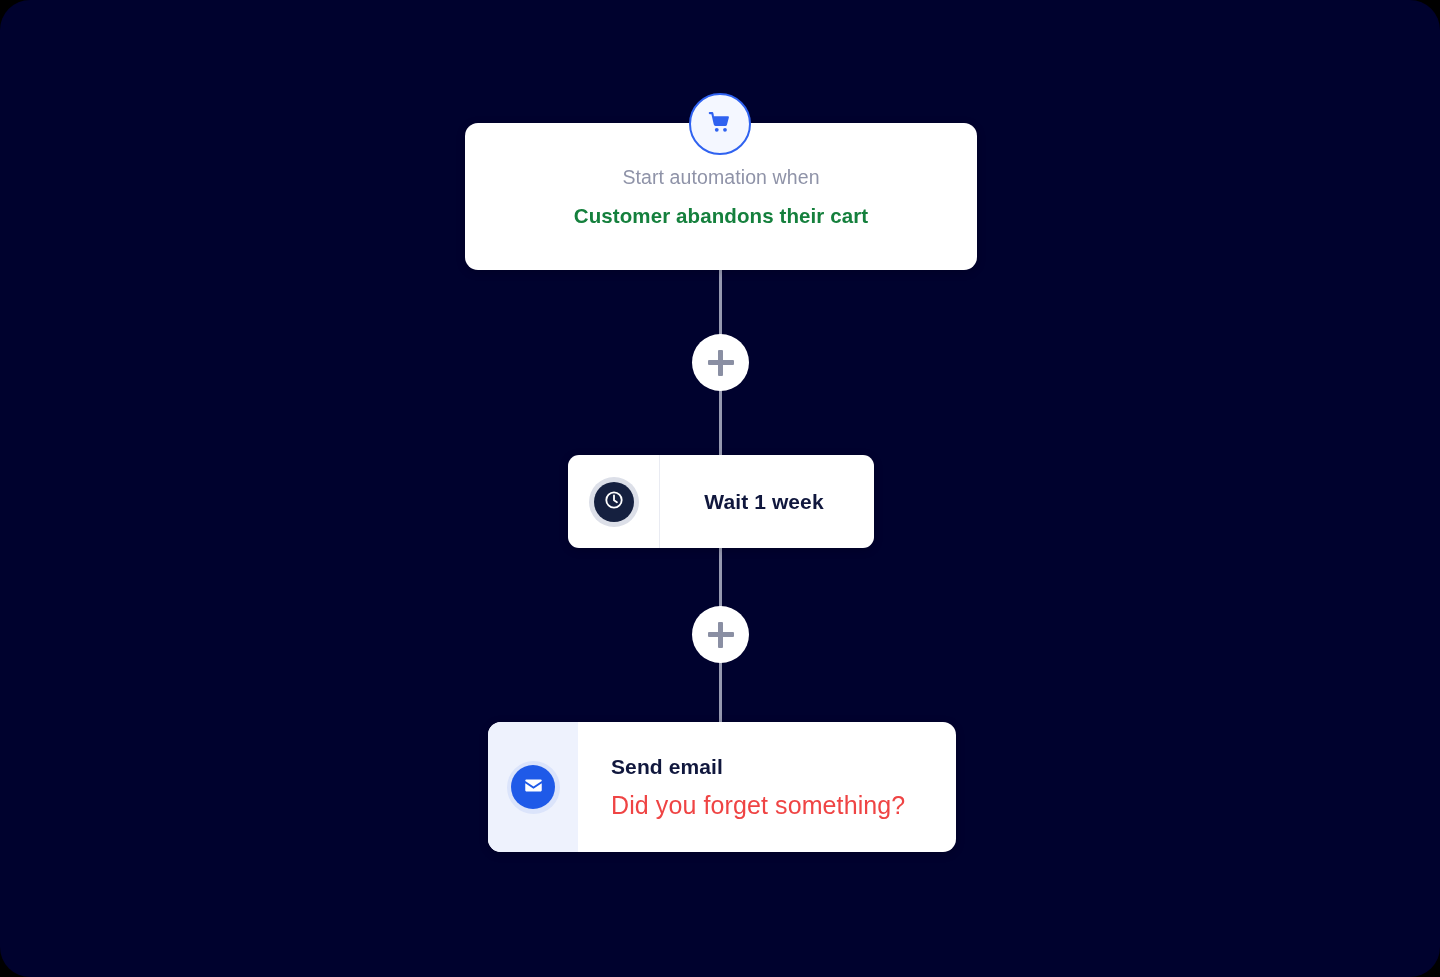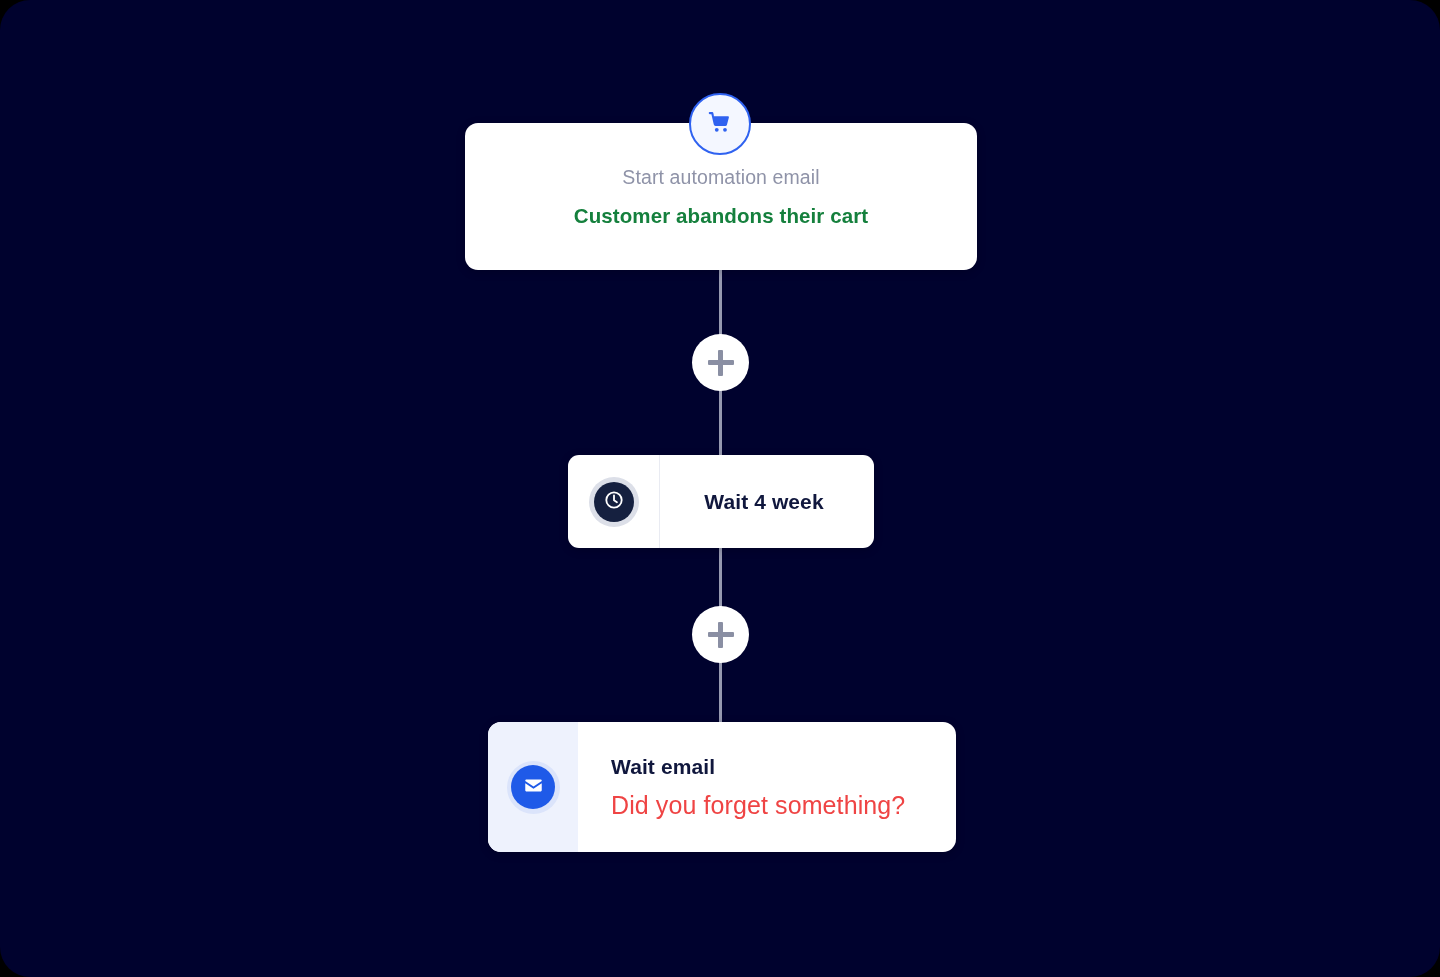--- a/index.html
+++ b/index.html
@@ -237,21 +237,21 @@
 <body>
 
 <div id="canvas">
 
   <div class="connector conn-a"></div>
   <div class="connector conn-b"></div>
   <div class="connector conn-c"></div>
   <div class="connector conn-d"></div>
 
   <div class="trigger-card">
-    <div class="trigger-sub">Start automation email</div>
+    <div class="trigger-sub">Start automation when</div>
     <div class="trigger-title">Customer abandons their cart</div>
   </div>
 
   <div class="cart-badge">
     <span>
       <svg width="26" height="26" viewBox="0 0 24 24" fill="#2f62f0" aria-hidden="true">
         <path d="M6.2 5.2 5.85 3.6a1 1 0 0 0-.98-.8H2.6a1 1 0 0 0 0 2h1.46l2.2 9.55a1.6 1.6 0 0 0 1.56 1.25h9.1a1.55 1.55 0 0 0 1.5-1.15l1.78-6.5a1 1 0 0 0-.96-1.27H6.35z"></path>
         <circle cx="9" cy="19.2" r="1.75"></circle>
         <circle cx="16.6" cy="19.2" r="1.75"></circle>
       </svg>
@@ -268,39 +268,39 @@
         <div class="clock-disc">
           <span>
             <svg width="22" height="22" viewBox="0 0 24 24" aria-hidden="true">
               <circle cx="12" cy="12" r="8.4" fill="none" stroke="#ffffff" stroke-width="2"></circle>
               <path d="M12 7.1v5.2l3.2 2.1" fill="none" stroke="#ffffff" stroke-width="2" stroke-linecap="round" stroke-linejoin="round"></path>
             </svg>
           </span>
         </div>
       </div>
     </div>
-    <div class="wait-label">Wait 4 week</div>
+    <div class="wait-label">Wait 1 week</div>
   </div>
 
   <div class="plus-btn plus-btn-2">
     <span class="plus-glyph"></span>
   </div>
 
   <div class="email-card">
     <div class="email-icon-pane">
       <div class="env-glow">
         <div class="env-disc">
           <span>
             <svg width="23" height="23" viewBox="0 0 24 24" fill="#ffffff" aria-hidden="true">
               <path d="M3.4 7.1c0-.7.6-1.3 1.3-1.3h14.6c.7 0 1.3.6 1.3 1.3v.25L12 13.1 3.4 7.35z"></path>
               <path d="M3.4 9.6v7.3c0 .7.6 1.3 1.3 1.3h14.6c.7 0 1.3-.6 1.3-1.3V9.6L12 15.3z"></path>
             </svg>
           </span>
         </div>
       </div>
     </div>
     <div class="email-body">
-      <div class="email-title">Wait email</div>
+      <div class="email-title">Send email</div>
       <div class="email-subject">Did you forget something?</div>
     </div>
   </div>
 
 </div>
 
 </body></html>

